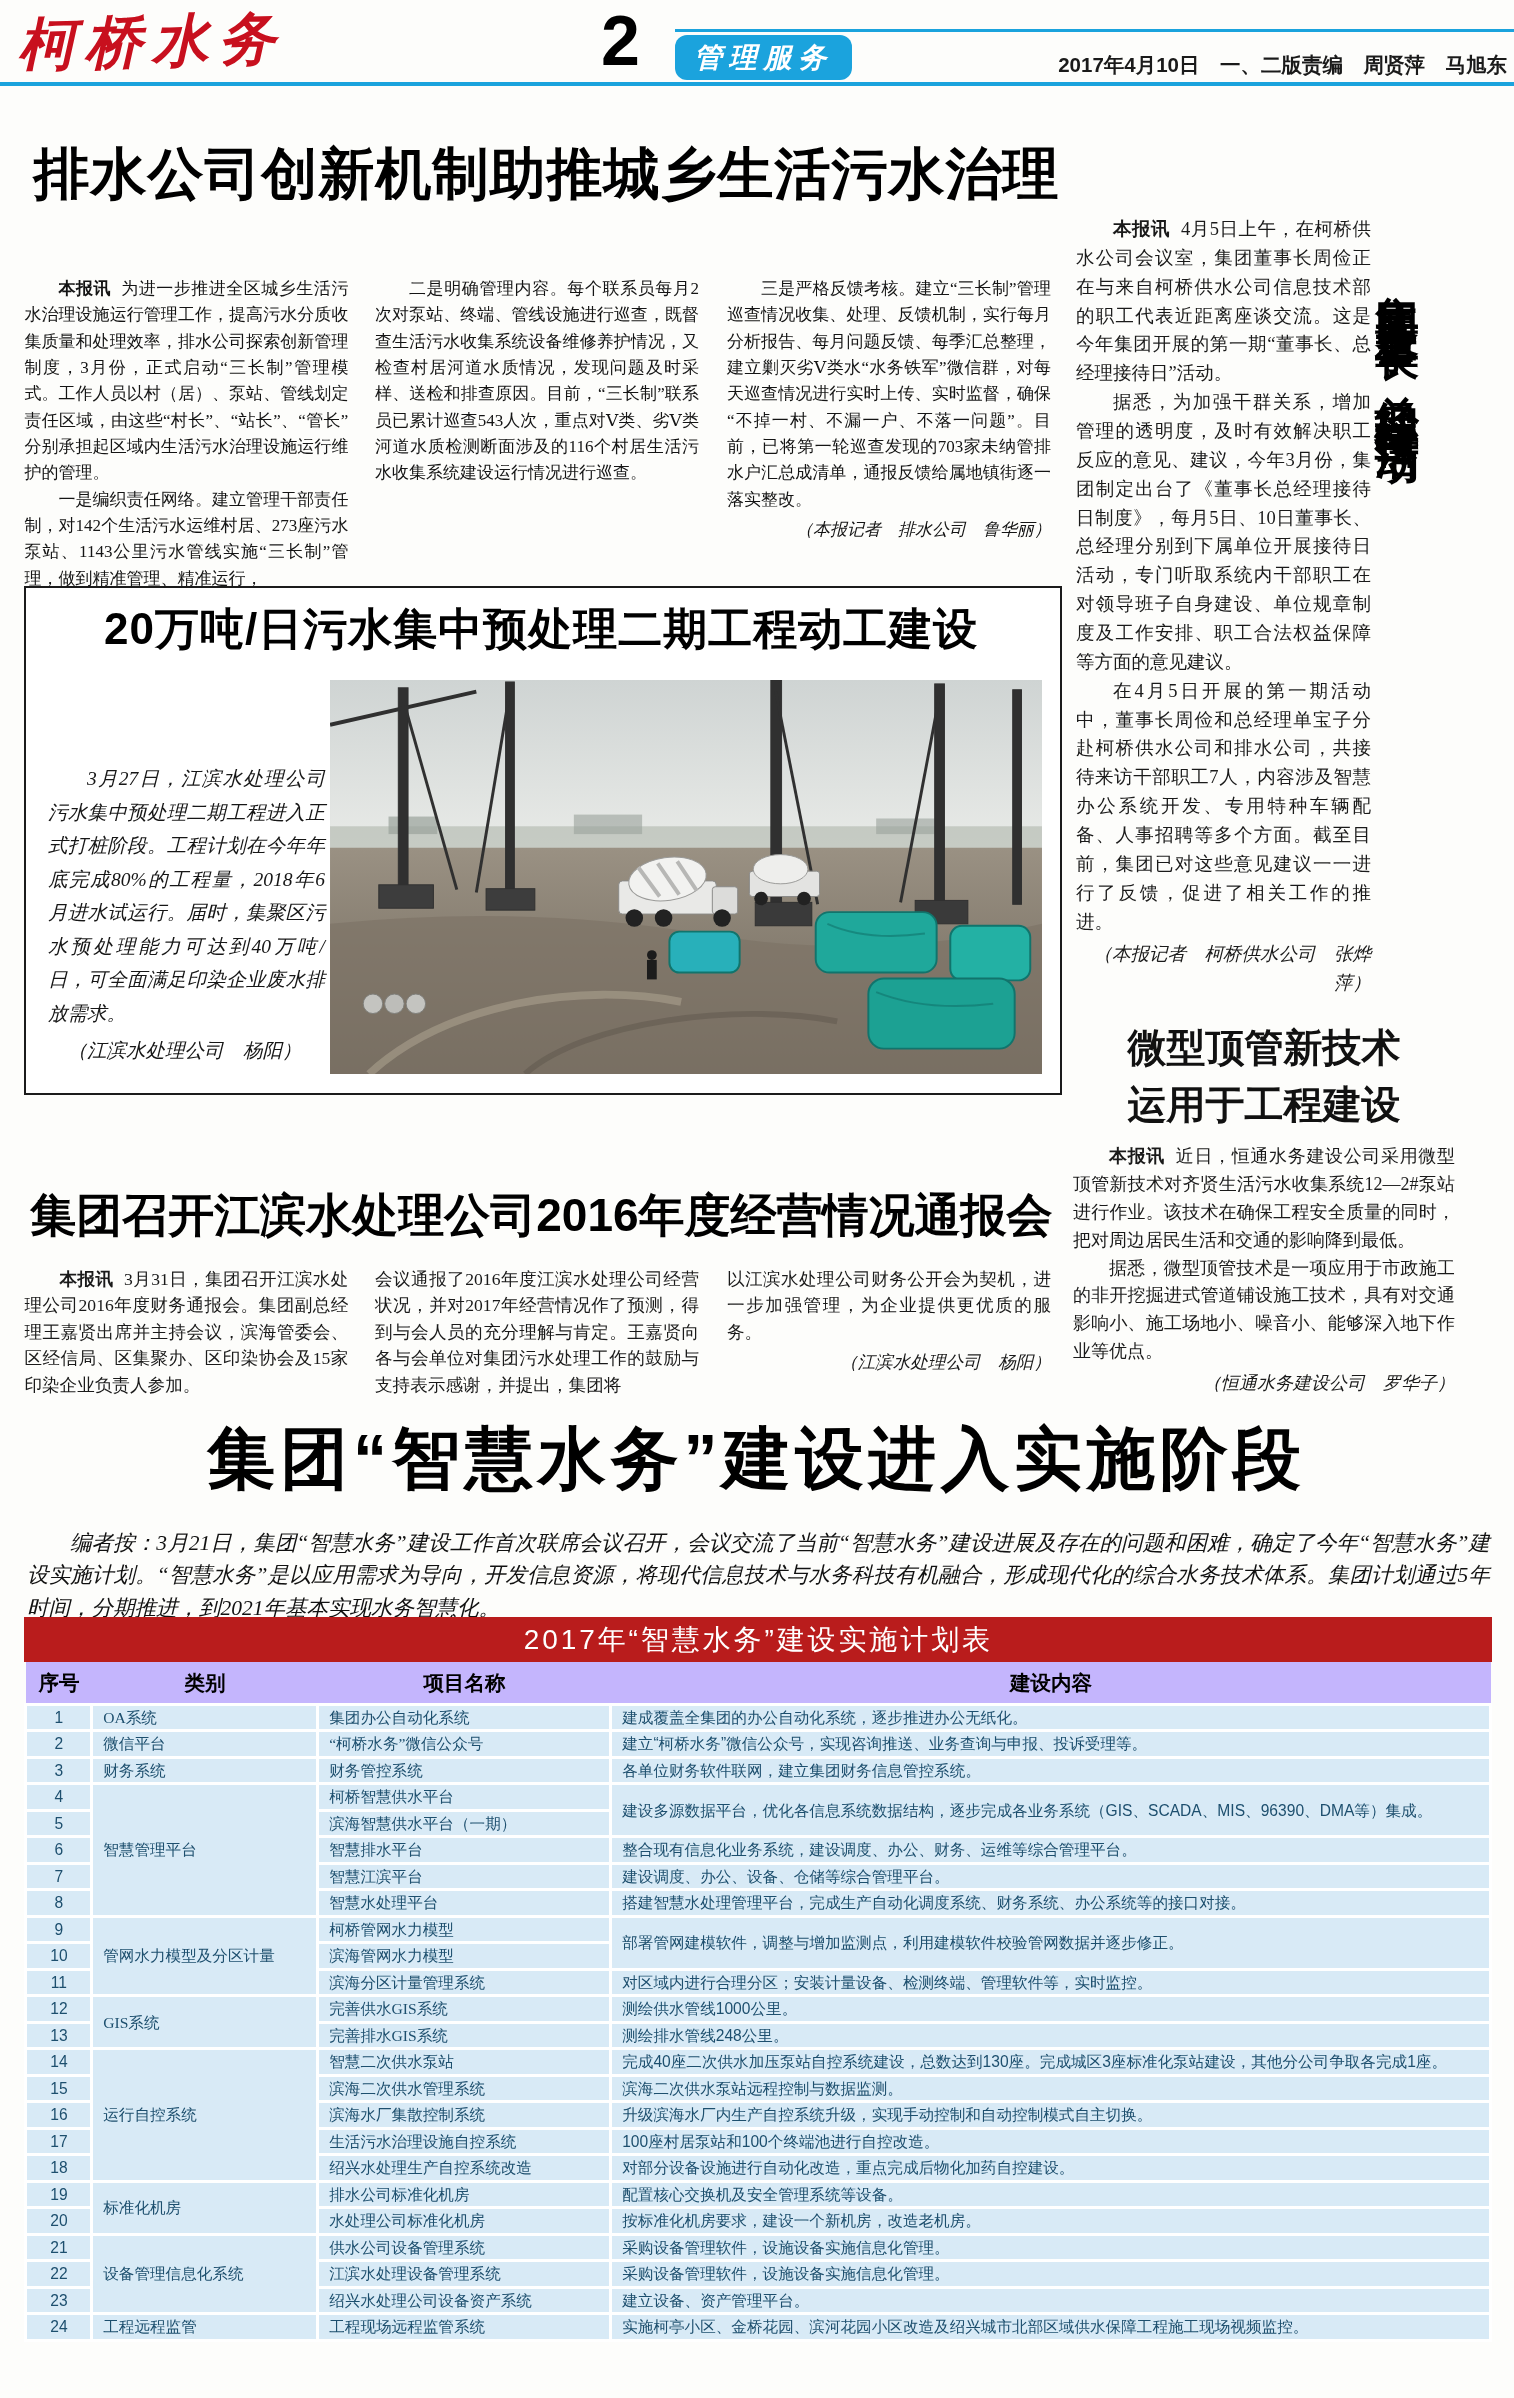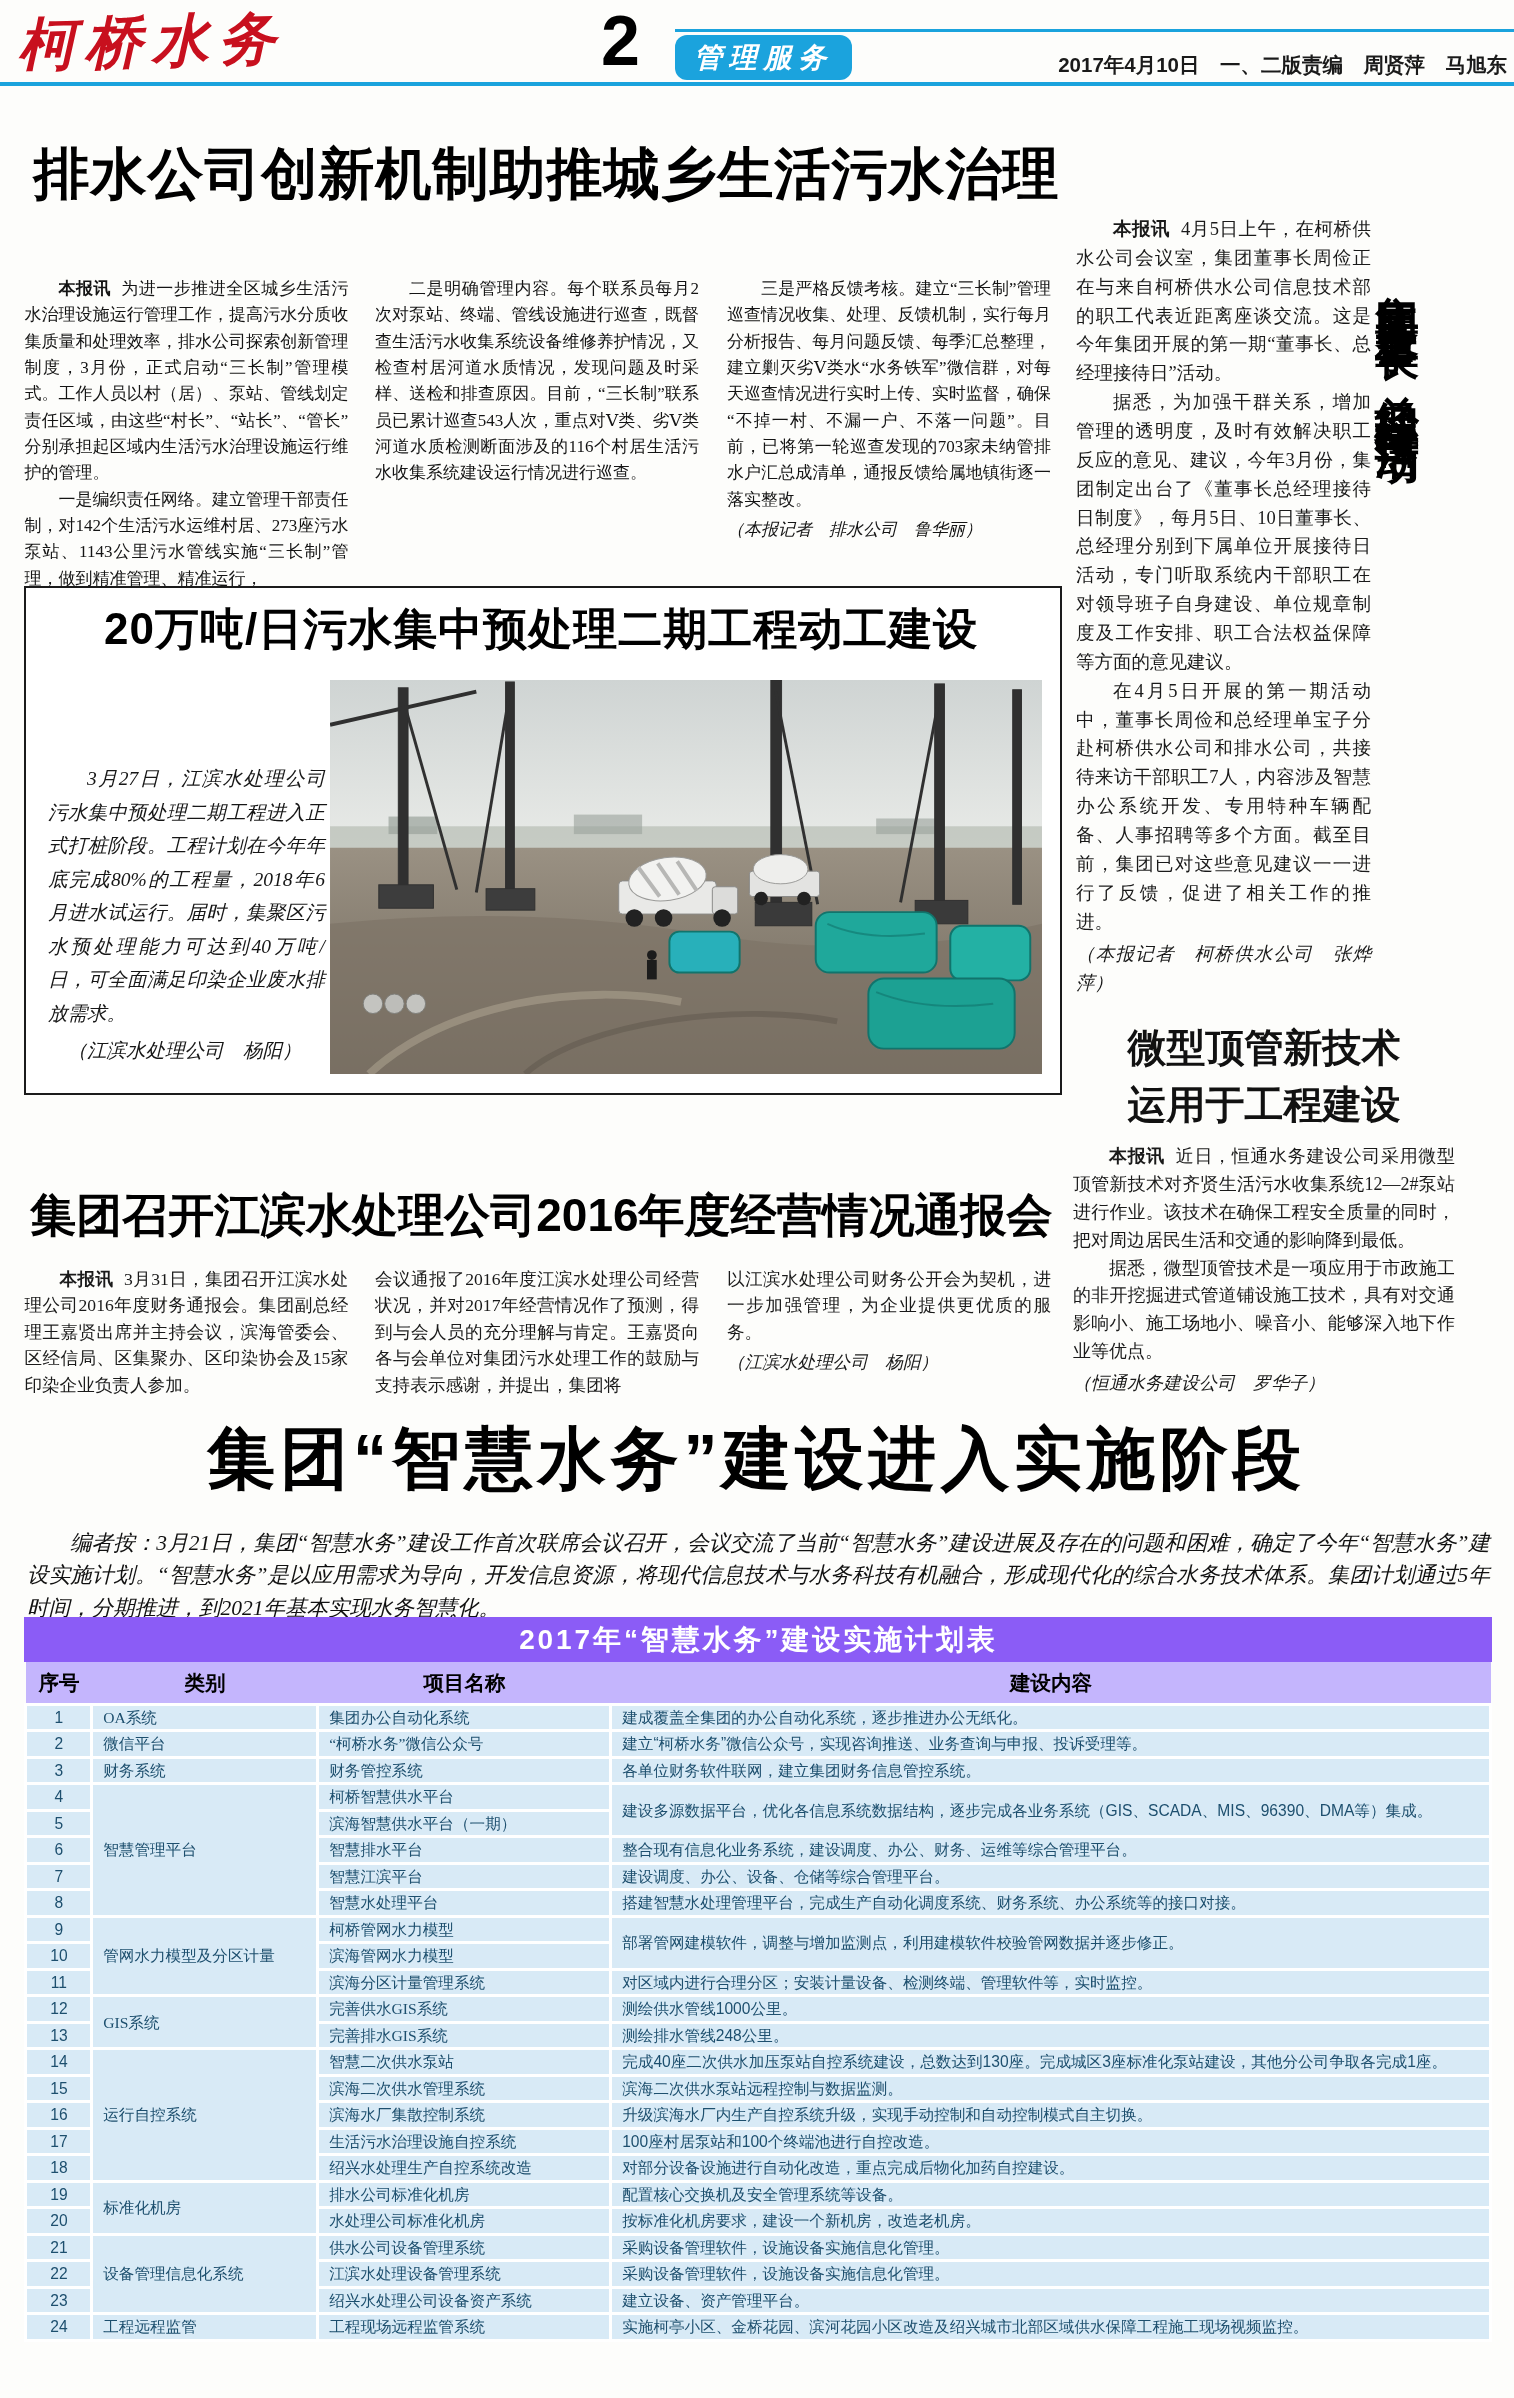--- a/index.html
+++ b/index.html
@@ -31,21 +31,21 @@
   .headline-pipe{left:1071px;top:1020px;width:386px;font-size:39px;font-weight:bold;text-align:center;
                  line-height:1.45;color:#111;font-family:"Liberation Serif","DejaVu Serif",serif;}
   
   .bodycol{font-size:17px;line-height:1.55;text-align:justify;color:#141414;}
   .bodycol p{margin:0;text-indent:2em;}
   .bodycol p.noindent{text-indent:0;}
   .lead{font-weight:bold;font-family:"Liberation Sans","DejaVu Sans",sans-serif;margin-right:.6em;}
   .col1{left:24.4px;top:276px;width:324px;}
   .col2{left:375px;top:276px;width:324px;}
   .col3{left:727px;top:276px;width:324px;}
-  .byline{font-style:italic;text-indent:0 !important;padding-top:3.9px;}
+  .byline{font-style:italic;text-align:right;text-indent:0 !important;padding-top:3.9px;}
   .rightcol{left:1076px;top:215px;width:295px;font-size:18.5px;line-height:1.56;text-align:justify;}
   .rightcol p{margin:0;text-indent:2em;}
   
   .newsbox{left:24.4px;top:586px;width:1034px;height:505px;border:2px solid #1b1b1b;background:#fff;}
   .box-headline{left:9.8px;top:11.7px;width:1010px;font-size:44px;text-align:center;letter-spacing:1px;}
   .box-text{left:21.5px;top:174px;width:277px;font-size:19.5px;line-height:1.72;font-style:italic;
             text-align:justify;color:#161616;}
   .box-text p{margin:0;text-indent:2em;}
   .photo{left:304px;top:92px;width:712px;height:394px;background:#c9cdcb;overflow:hidden;}
   
@@ -58,21 +58,21 @@
   .bcol1{left:24.4px;top:1266px;width:324px;}
   .bcol2{left:375px;top:1266px;width:324px;}
   .bcol3{left:727px;top:1266px;width:324px;}
   
   .editor-note{left:27px;top:1527px;width:1463px;font-size:21.5px;line-height:1.5;font-style:italic;
                text-align:justify;color:#111;}
   .editor-note .lbl{font-weight:normal;}
   .editor-note p{margin:0;text-indent:2em;}
   
   .tablewrap{left:24.4px;top:1617px;width:1468px;font-family:"Liberation Sans","DejaVu Sans",sans-serif;}
-  .tabletitle{height:45px;background:#8b5cf6;color:#fff;font-size:28px;font-weight:bold;
+  .tabletitle{height:45px;background:#b91c1c;color:#fff;font-size:28px;font-weight:normal;
               letter-spacing:2.9px;display:flex;align-items:center;justify-content:center;}
   table.plan{border-collapse:collapse;width:100%;table-layout:fixed;}
   table.plan th{background:#c4b5fd;color:#000;font-size:20.5px;font-weight:bold;height:39px;
                 border-bottom:2.9px solid #cfe3f2;}
   table.plan td{background:#d8eaf6;border:3.9px solid #fff;font-size:15.6px;line-height:1.25;
                 color:#1d4f6e;padding:2px 9.8px;vertical-align:middle;}
   td.c-no{text-align:center;padding:2px 2px;}
   td.c-cat,td.c-proj{text-align:left;font-family:Liberation Serif, serif;}
   td.c-cont{text-align:left;}
 </style>

